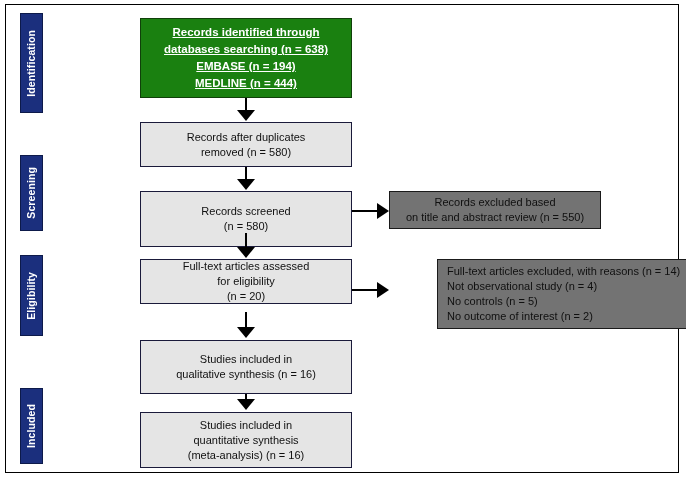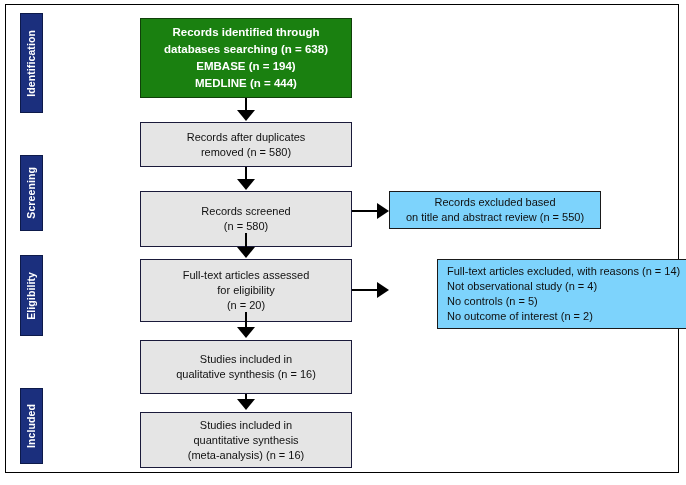--- a/index.html
+++ b/index.html
@@ -77,21 +77,21 @@
     font-weight: bold;
     font-size: 11.5px;
     line-height: 17px;
   }
   .fbox.blue {
     background: #e5e5e5;
     border: 1px solid #1a1a3a;
     color: #101010;
   }
   .fbox.lgreen {
-    background: #7dd3fc;
+    background: #737373;
     border: 1px solid #1a1a1a;
     color: #101010;
   }
   .fbox.lgreen.left-align {
     align-items: flex-start;
     text-align: left;
     padding-left: 9px;
     margin-left: 48px;
   }
   .fbox .ln { display: block; white-space: nowrap; }
@@ -138,21 +138,21 @@
   </div>
 
   <div class="stage-bar" style="left:20px; top:255px; height:81px;">
     <span>Eligibility</span>
   </div>
 
   <div class="stage-bar" style="left:20px; top:388px; height:76px;">
     <span>Included</span>
   </div>
 
-  <div class="fbox green" style="left:140px; top:18px; width:212px; height:80px;">
+  <div class="fbox green" style="left:140px; top:18px; width:212px; height:80px;text-decoration:underline;">
     <span class="ln">Records identified through</span>
     <span class="ln">databases searching (n = 638)</span>
     <span class="ln">EMBASE (n = 194)</span>
     <span class="ln">MEDLINE (n = 444)</span>
   </div>
 
   <div class="vline" style="left:245px; top:98px; height:18px;"></div>
   <div class="arrow-down" style="left:237px; top:110px;"></div>
 
   <div class="fbox blue" style="left:140px; top:122px; width:212px; height:45px;">
@@ -172,21 +172,21 @@
   <div class="arrow-right" style="left:377px; top:203px;"></div>
 
   <div class="fbox lgreen" style="left:389px; top:191px; width:212px; height:38px;">
     <span class="ln">Records excluded based</span>
     <span class="ln">on title and abstract review (n = 550)</span>
   </div>
 
   <div class="vline" style="left:245px; top:233px; height:18px;"></div>
   <div class="arrow-down" style="left:237px; top:247px;"></div>
 
-  <div class="fbox blue" style="left:140px; top:259px; width:212px; height:63px;">
+  <div class="fbox blue" style="left:140px; top:259px; width:212px; height:45px;">
     <span class="ln">Full-text articles assessed</span>
     <span class="ln">for eligibility</span>
     <span class="ln">(n = 20)</span>
   </div>
 
   <div class="hline" style="left:352px; top:289px; width:30px;"></div>
   <div class="arrow-right" style="left:377px; top:282px;"></div>
 
   <div class="fbox lgreen left-align" style="left:389px; top:259px; width:280px; height:70px;">
     <span class="ln">Full-text articles excluded, with reasons (n = 14)</span>

